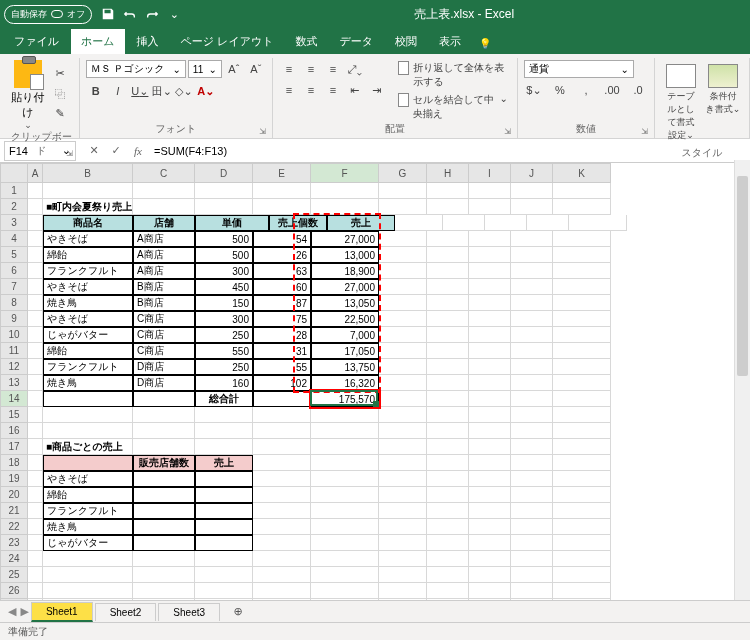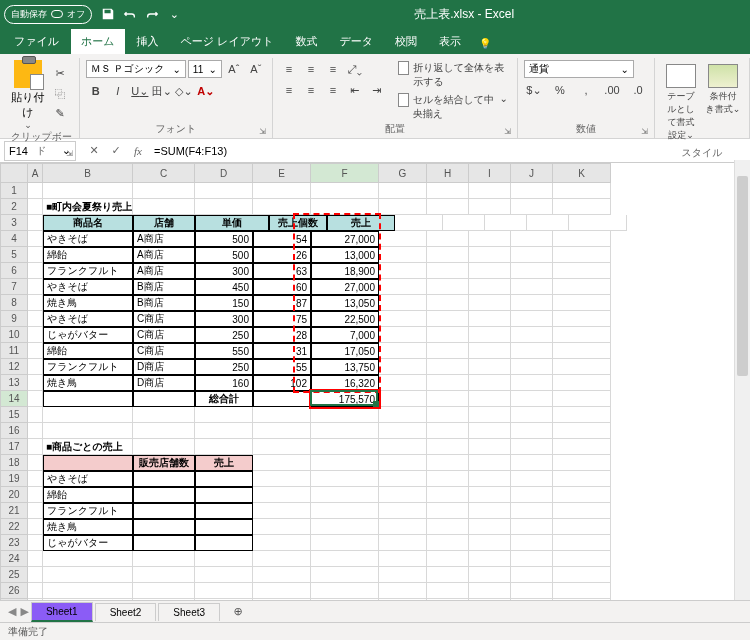--- a/index.html
+++ b/index.html
@@ -77,21 +77,21 @@
 .bold { font-weight: bold; }
 
 .dashed-box { position: absolute; border: 2px dashed #ff0000; pointer-events: none; }
 .solid-box { position: absolute; border: 2px solid #ff0000; pointer-events: none; }
 .sel-cell { position: absolute; border: 2px solid #217346; pointer-events: none; }
 .sel-cell::after { content:""; position:absolute; right:-3px; bottom:-3px; width:6px; height:6px; background:#217346; }
 
 .sheet-tabs { position: absolute; bottom: 18px; left: 0; right: 0; height: 22px; background: #f3f2f1; border-top: 1px solid #ccc; display: flex; align-items: center; padding-left: 8px; }
 .st-nav { display: flex; gap: 4px; color: #888; }
 .stab { padding: 3px 14px; border: 1px solid #ccc; border-bottom: none; font-size: 10px; margin-left: 2px; background: #f3f2f1; }
-.stab.active { background: #8b5cf6; border-bottom: 2px solid #217346; }
+.stab.active { background: #fde047; border-bottom: 2px solid #217346; }
 .plus-tab { width: 20px; height: 18px; margin-left: 8px; display: flex; align-items: center; justify-content: center; color: #555; }
 
 .statusbar { position: absolute; bottom: 0; left: 0; right: 0; height: 18px; background: #f3f2f1; border-top: 1px solid #ccc; display: flex; align-items: center; padding: 0 8px; font-size: 10px; color: #555; }
 
 .scroll-v { position: absolute; right: 0; top: 160px; bottom: 40px; width: 16px; background: #f0f0f0; border-left: 1px solid #ddd; }
 .scroll-v .thumb { position: absolute; left: 2px; right: 2px; top: 16px; height: 200px; background: #cdcdcd; border-radius: 2px; }
 
 svg { width:14px; height:14px; }
 </style>
 </head>

